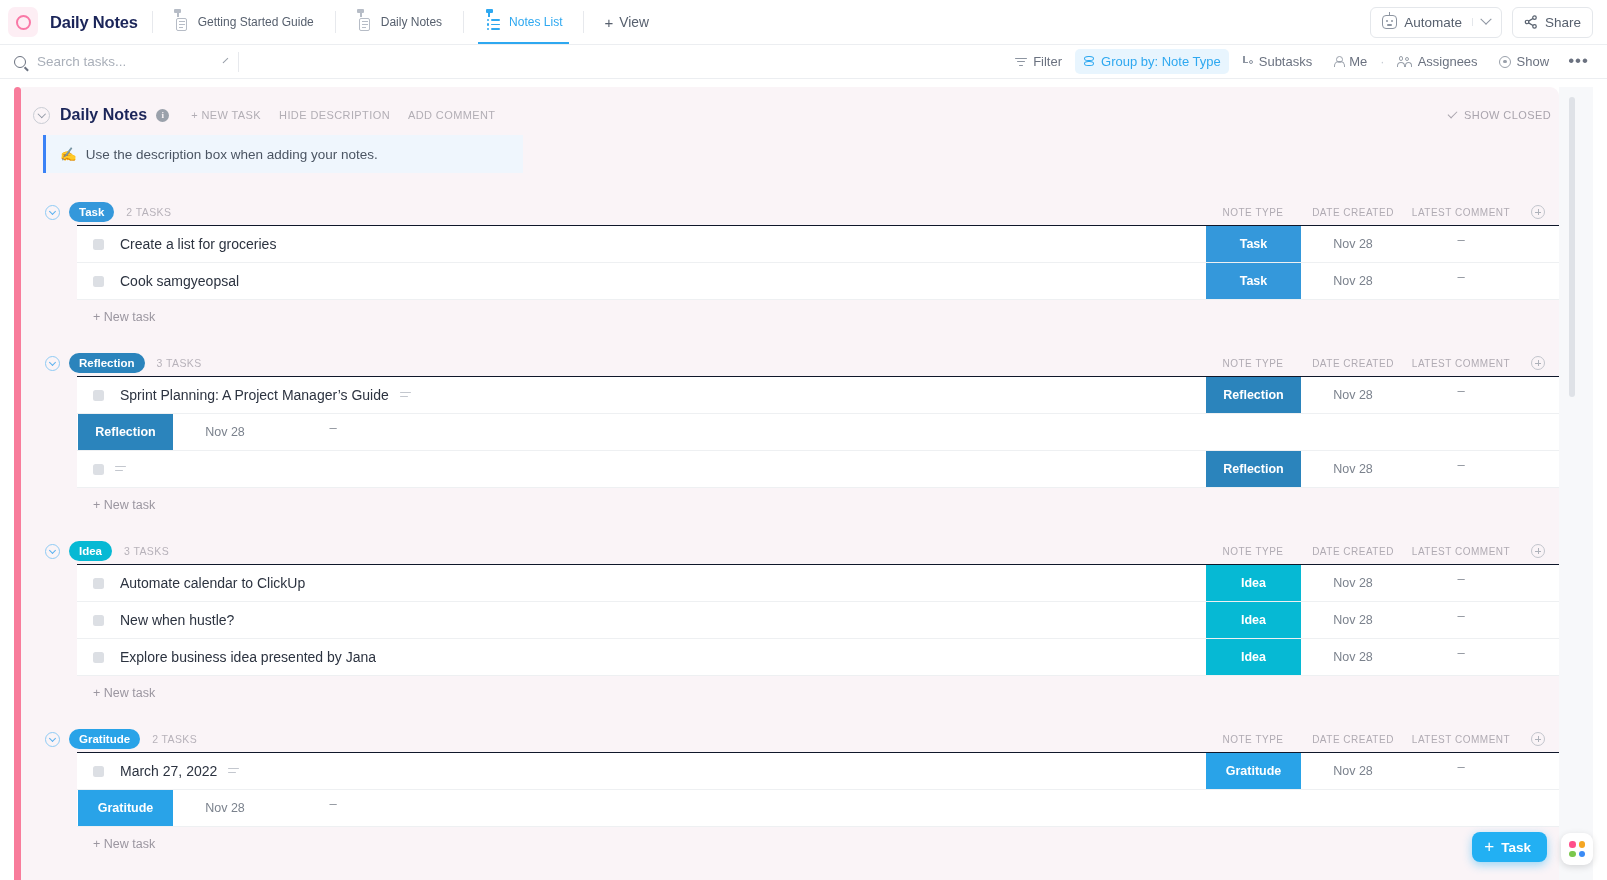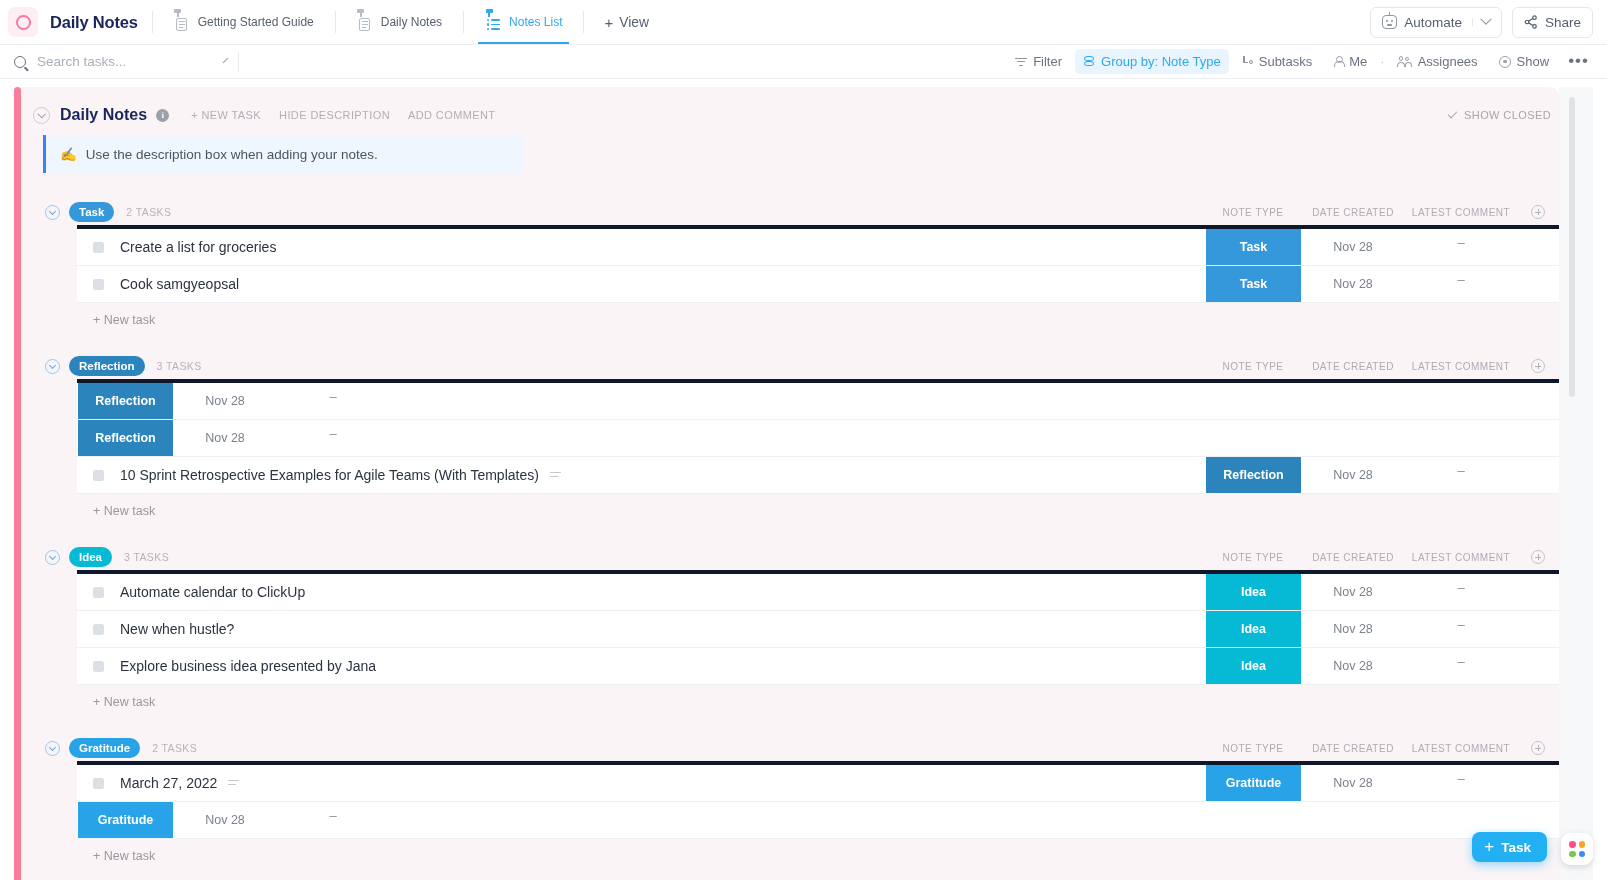--- a/index.html
+++ b/index.html
@@ -336,21 +336,21 @@
     width: 14px; height: 14px; border-radius:50%;
     border: 1px solid #c2c5cc; position:relative; cursor:pointer;
   }
   .plus-circ::before, .plus-circ::after {
     content:""; position:absolute; background:#aeb2ba;
   }
   .plus-circ::before { left:3px; top:5.7px; width:6px; height:1.2px;}
   .plus-circ::after  { top:3px; left:5.7px; height:6px; width:1.2px;}
 
   
-  .rows { margin-left: 56px; background:#fff; border-top:4px solid #0f172a; }
+  .rows { margin-left: 56px; background:#fff; border-top:1px solid #0f172a; }
   .row {
     display: flex; align-items: stretch;
     height: 37px;
     border-bottom: 1px solid #eef0f2;
     background: #fff;
     position: relative;
   }
   .row:last-child { border-bottom: 1px solid #eef0f2; }
   .row-main { display:flex; align-items:center; flex:1; padding-left: 16px; min-width:0; }
   .task-chk {
@@ -633,35 +633,42 @@
               <span class="ch ch-note">NOTE TYPE</span>
               <span class="ch ch-date">DATE CREATED</span>
               <span class="ch ch-cmt">LATEST COMMENT</span>
               <span class="ch-add">
                 <span class="plus-circ"></span>
               </span>
             </span>
           </div>
           <div class="rows">
             <div class="row">
-              <span class="cell-note" style="background: rgb(43, 132, 188);">Reflection</span>
-              <span class="cell-date">Nov 28</span>
-              <span class="cell-cmt">–</span>
-              <span class="cell-add"></span>
-            </div>
-            <div class="row">
-              <span class="cell-note" style="background: rgb(43, 132, 188);">Reflection</span>
-              <span class="cell-date">Nov 28</span>
-              <span class="cell-cmt">–</span>
-              <span class="cell-add"></span>
-            </div>
-            <div class="row">
               <span class="row-main">
                 <span class="task-chk"></span>
-                <span class="task-name">10 Sprint Retrospective Examples for Agile Teams (With Templates)</span>
+                <span class="task-name">Sprint Planning: A Project Manager’s Guide</span>
+                <span class="desc-ind">
+                  <i></i>
+                  <i></i>
+                </span>
+              </span>
+              <span class="cell-note" style="background: rgb(43, 132, 188);">Reflection</span>
+              <span class="cell-date">Nov 28</span>
+              <span class="cell-cmt">–</span>
+              <span class="cell-add"></span>
+            </div>
+            <div class="row">
+              <span class="cell-note" style="background: rgb(43, 132, 188);">Reflection</span>
+              <span class="cell-date">Nov 28</span>
+              <span class="cell-cmt">–</span>
+              <span class="cell-add"></span>
+            </div>
+            <div class="row">
+              <span class="row-main">
+                <span class="task-chk"></span>
                 <span class="desc-ind">
                   <i></i>
                   <i></i>
                 </span>
               </span>
               <span class="cell-note" style="background: rgb(43, 132, 188);">Reflection</span>
               <span class="cell-date">Nov 28</span>
               <span class="cell-cmt">–</span>
               <span class="cell-add"></span>
             </div>

